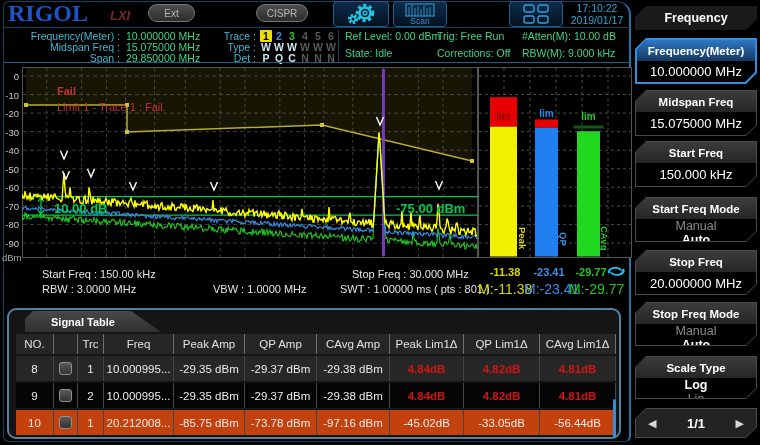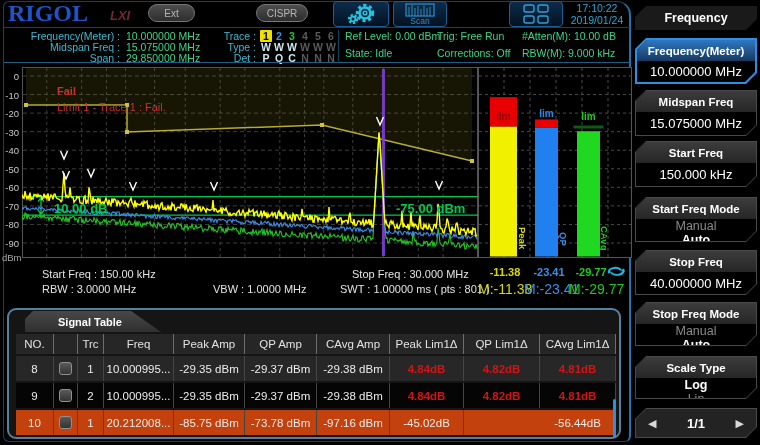--- a/index.html
+++ b/index.html
@@ -29,21 +29,21 @@
   .dbm{left:2px;top:252px;color:#a8a8a8;font-size:9.5px;}
   .annot{color:#e4e4e4;font-size:11px;}
   
   .rotlbl{writing-mode:vertical-rl;text-orientation:mixed;font-size:9.5px;font-weight:bold;}
   .mval{font-size:11px;font-weight:bold;text-align:center;}
   .mmval{font-size:14px;text-align:center;}
   
   .table-panel{left:7px;top:308px;width:614px;height:131px;border:2px solid #56809f;border-radius:9px;background:#151515;}
   .table-tab{left:16px;top:1px;width:136px;height:21px;background:linear-gradient(#484848,#303030);
     clip-path:polygon(0 100%,0 8px,8px 0,78% 0,100% 100%);color:#fff;font-size:11px;font-weight:bold;
-    display:flex;align-items:center;padding-left:33px;}
+    display:flex;align-items:center;padding-left:26px;}
   .hcell{position:absolute;background:#262626;color:#e2e2e2;font-size:11.5px;display:flex;align-items:center;
     justify-content:center;border-right:1px solid #6e6e6e;height:20px;}
   .tcell{position:absolute;color:#ececec;font-size:11.5px;display:flex;align-items:center;justify-content:center;
     border-right:1px solid #454545;height:25px;}
   .cbx{width:13px;height:13px;border:1px solid #909090;border-radius:3px;background:linear-gradient(#5a5a5a,#333);}
   .red{color:#d41414 !important;font-weight:bold;}
   .scrollbar{left:604px;top:89px;width:3px;height:39px;background:#2e8fe0;border-radius:2px;}
   
   .sb-title{left:635px;top:6px;width:122px;height:24px;background:#1a1a1a;color:#fff;font-size:12.5px;font-weight:bold;
     display:flex;align-items:center;justify-content:center;
@@ -103,21 +103,21 @@
     <svg width="40" height="22" viewBox="0 0 40 22">
       <rect x="8" y="2" width="10" height="7" rx="2" fill="none" stroke="#2f9fd8" stroke-width="1.4"></rect>
       <rect x="22" y="2" width="10" height="7" rx="2" fill="none" stroke="#2f9fd8" stroke-width="1.4"></rect>
       <rect x="8" y="13" width="10" height="7" rx="2" fill="none" stroke="#2f9fd8" stroke-width="1.4"></rect>
       <rect x="22" y="13" width="10" height="7" rx="2" fill="none" stroke="#2f9fd8" stroke-width="1.4"></rect>
     </svg>
   </div>
 
   <div class="abs clock">
     <div>17:10:22</div>
-    <div>2019/01/24</div>
+    <div>2019/01/17</div>
   </div>
 
   <div class="abs hsep" style="left:4px;top:27px;width:626px;"></div>
 
   <div id="infobar">
     <div class="abs ilabel" style="left:8px;top:30px;width:112px;">Frequency(Meter) :</div>
     <div class="abs ivalue" style="left:126px;top:30px;">10.000000 MHz</div>
     <div class="abs ilabel" style="left:8px;top:41px;width:112px;">Midspan Freq :</div>
     <div class="abs ivalue" style="left:126px;top:41px;">15.075000 MHz</div>
     <div class="abs ilabel" style="left:8px;top:52px;width:112px;">Span :</div>
@@ -324,20 +324,21 @@
           <div class="tcell" style="left: 0px; top: 0px; width: 38px; background: transparent;">10</div>
           <div class="tcell" style="left: 38px; top: 0px; width: 24px; background: transparent;">
             <div class="cbx"></div>
           </div>
           <div class="tcell" style="left: 62px; top: 0px; width: 26px; background: transparent;">1</div>
           <div class="tcell" style="left: 88px; top: 0px; width: 70px; background: transparent;">20.212008...</div>
           <div class="tcell" style="left: 158px; top: 0px; width: 71px; background: transparent;">-85.75 dBm</div>
           <div class="tcell" style="left: 229px; top: 0px; width: 72px; background: transparent;">-73.78 dBm</div>
           <div class="tcell" style="left: 301px; top: 0px; width: 73px; background: transparent;">-97.16 dBm</div>
           <div class="tcell" style="left: 374px; top: 0px; width: 74px; background: transparent;">-45.02dB</div>
+          <div class="tcell" style="left: 448px; top: 0px; width: 76px; background: transparent;">-33.05dB</div>
           <div class="tcell" style="left: 524px; top: 0px; width: 76px; background: transparent;">-56.44dB</div>
         </div>
       </div>
     <div class="abs scrollbar"></div>
   </div>
 
   <div class="abs sb-title">Frequency</div>
   <div id="sidebar-buttons">
       <div class="sb-outer sel" style="top: 38px; height: 46px; position: absolute;">
         <div class="sb-inner">
@@ -362,21 +363,21 @@
           <div class="sb-label">Start Freq Mode</div>
           <div class="sb-toggle">
             <span class="opt-off">Manual</span>
             <span class="opt-on">Auto</span>
           </div>
         </div>
       </div>
       <div class="sb-outer" style="top: 250px; height: 45px; position: absolute;">
         <div class="sb-inner">
           <div class="sb-label">Stop Freq</div>
-          <div class="sb-value">40.000000 MHz</div>
+          <div class="sb-value">20.000000 MHz</div>
         </div>
       </div>
       <div class="sb-outer" style="top: 302px; height: 44px; position: absolute;">
         <div class="sb-inner">
           <div class="sb-label">Stop Freq Mode</div>
           <div class="sb-toggle">
             <span class="opt-off">Manual</span>
             <span class="opt-on">Auto</span>
           </div>
         </div>

